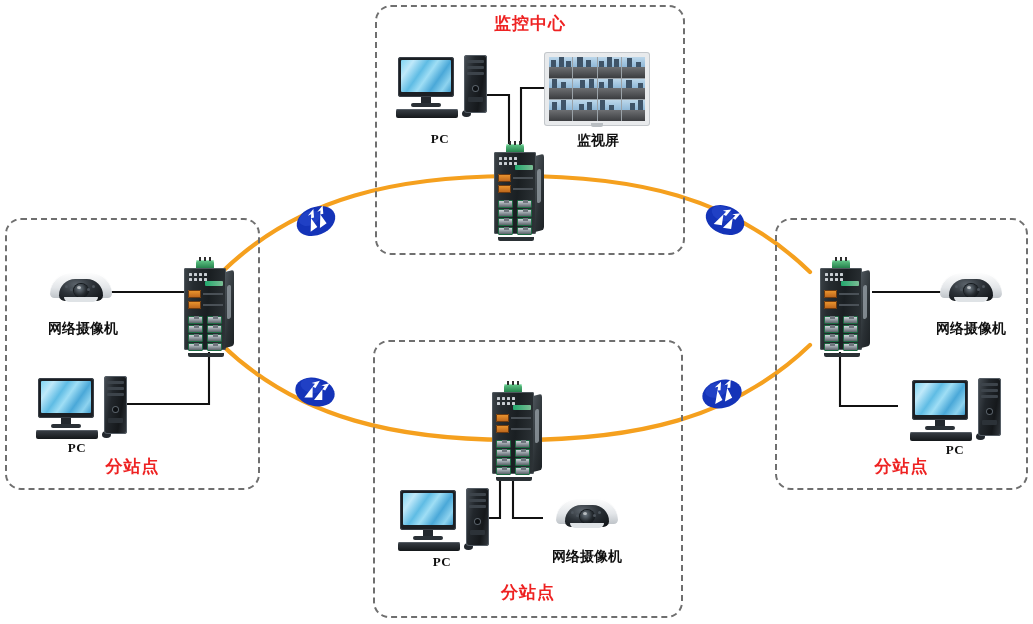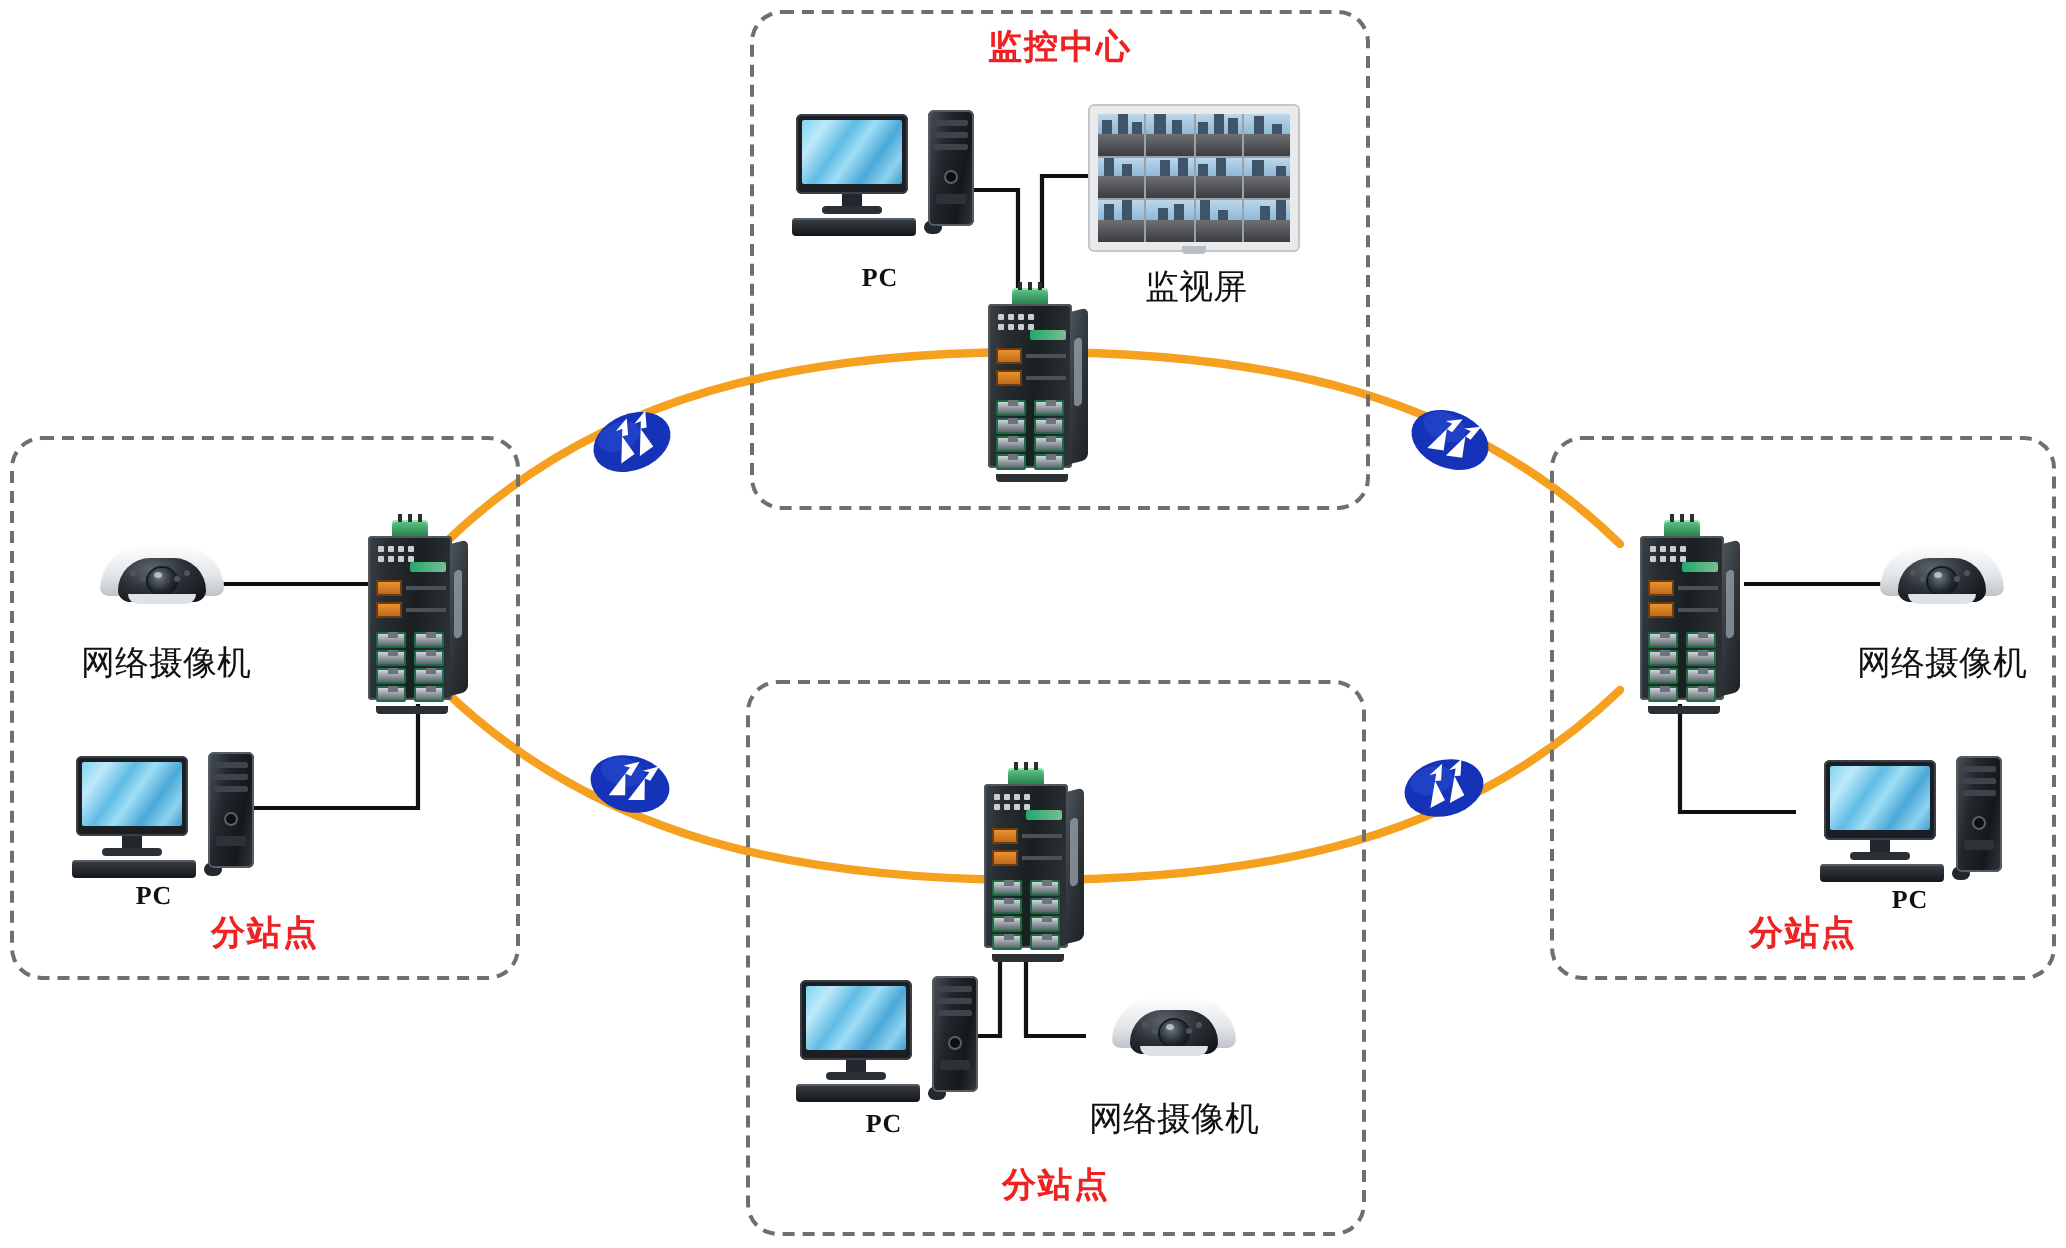--- a/index.html
+++ b/index.html
@@ -11,21 +11,21 @@
   .station{position:absolute;border:2px dashed #6f6f6f;border-radius:16px;
            background:transparent;box-sizing:border-box;}
   .station-title{position:absolute;left:0;width:100%;text-align:center;
            color:#ee2222;font-weight:bold;font-size:17px;
            font-family:"Liberation Serif","DejaVu Serif",serif;letter-spacing:1px;}
 
   
   .lbl{position:absolute;text-align:center;color:#111;font-size:13px;
        font-weight:bold;white-space:nowrap;
        font-family:"Liberation Serif","DejaVu Serif",serif;}
-  .lbl.cn{font-size:17px;font-weight:normal;}
+  .lbl.cn{font-size:14px;font-weight:bold;}
   .lbl.en{font-size:13px;font-weight:bold;letter-spacing:.5px;}
 
   
   .ring-title{position:absolute;color:#3b4a8c;font-size:26px;
       font-style:italic;font-weight:bold;white-space:nowrap;letter-spacing:3px;
       font-family:"Liberation Serif","DejaVu Serif",serif;
       text-shadow:0 0 1px rgba(59,74,140,.4);}
 
   
   .ov{position:absolute;left:0;top:0;width:1033px;height:624px;

